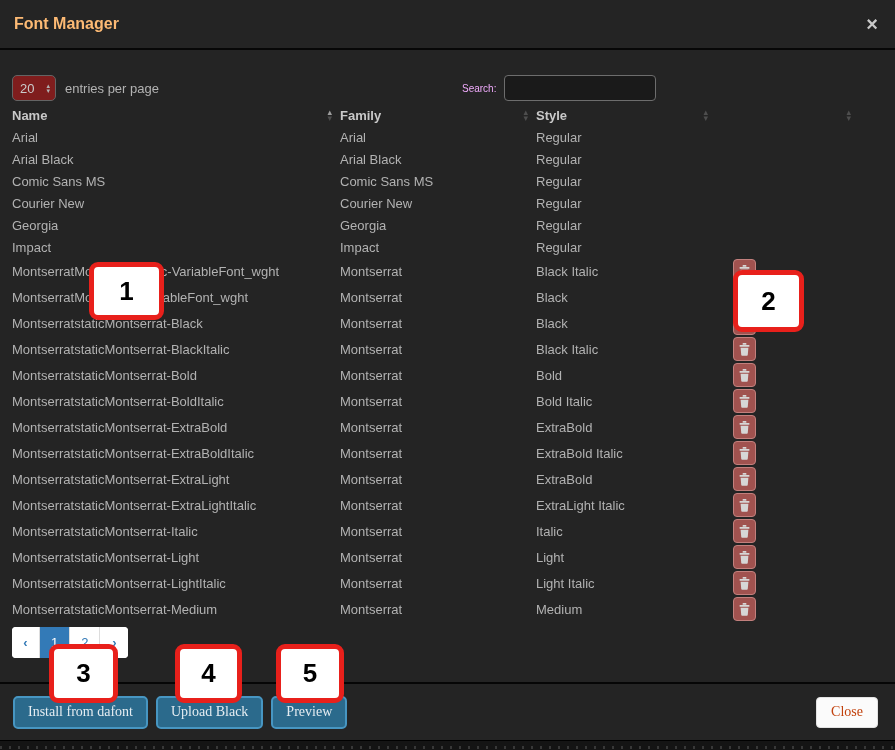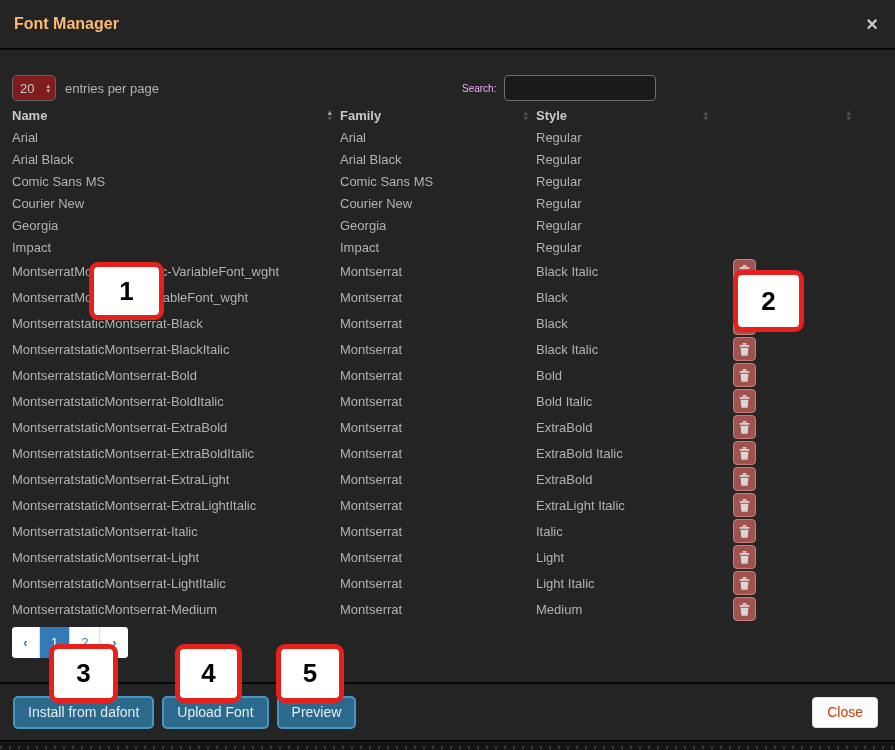--- a/index.html
+++ b/index.html
@@ -88,20 +88,21 @@
   .page-cell:last-child { border-right:none; }
   .page-cell.active { background:var(--pagination_blue,#337ab7); color:#ffffff; }
   .page-cell.nav { font-weight:bold; }
 
   
   .modal-footer {
     flex:0 0 58px; height:58px;
     border-top:2px solid #060606;
     display:flex; align-items:center; gap:8px;
     padding:0 17px 0 13px;
+    font-family:Liberation Serif, serif;
   }
   .footer-btn {
     height:33px; padding:0 13px;
     background:var(--button_blue,#2b6a8c);
     border:2px solid var(--button_blue_border,#4796c2);
     border-radius:5px; color:#e4ecf1; font-size:14px;
     font-family:inherit; cursor:pointer;
   }
   .close-btn {
     margin-left:auto; height:31px; padding:0 14px;
@@ -437,21 +438,21 @@
     <div class="pagination">
         <span class="page-cell nav">‹</span>
         <span class="page-cell active">1</span>
         <span class="page-cell">2</span>
         <span class="page-cell nav">›</span>
       </div>
   </div>
 
   <div class="modal-footer">
     <button class="footer-btn">Install from dafont</button>
-    <button class="footer-btn">Upload Font</button>
+    <button class="footer-btn">Upload Black</button>
     <button class="footer-btn">Preview</button>
     <button class="close-btn">Close</button>
   </div>
 </div>
 
 <div class="page-bottom"></div>
 <div class="annotations">
     <div class="som-box" style="left: 89px; top: 262px; width: 75px; height: 58px;">1</div>
     <div class="som-box" style="left: 733px; top: 270px; width: 71px; height: 62px;">2</div>
     <div class="som-box" style="left: 49px; top: 644px; width: 69px; height: 59px;">3</div>

